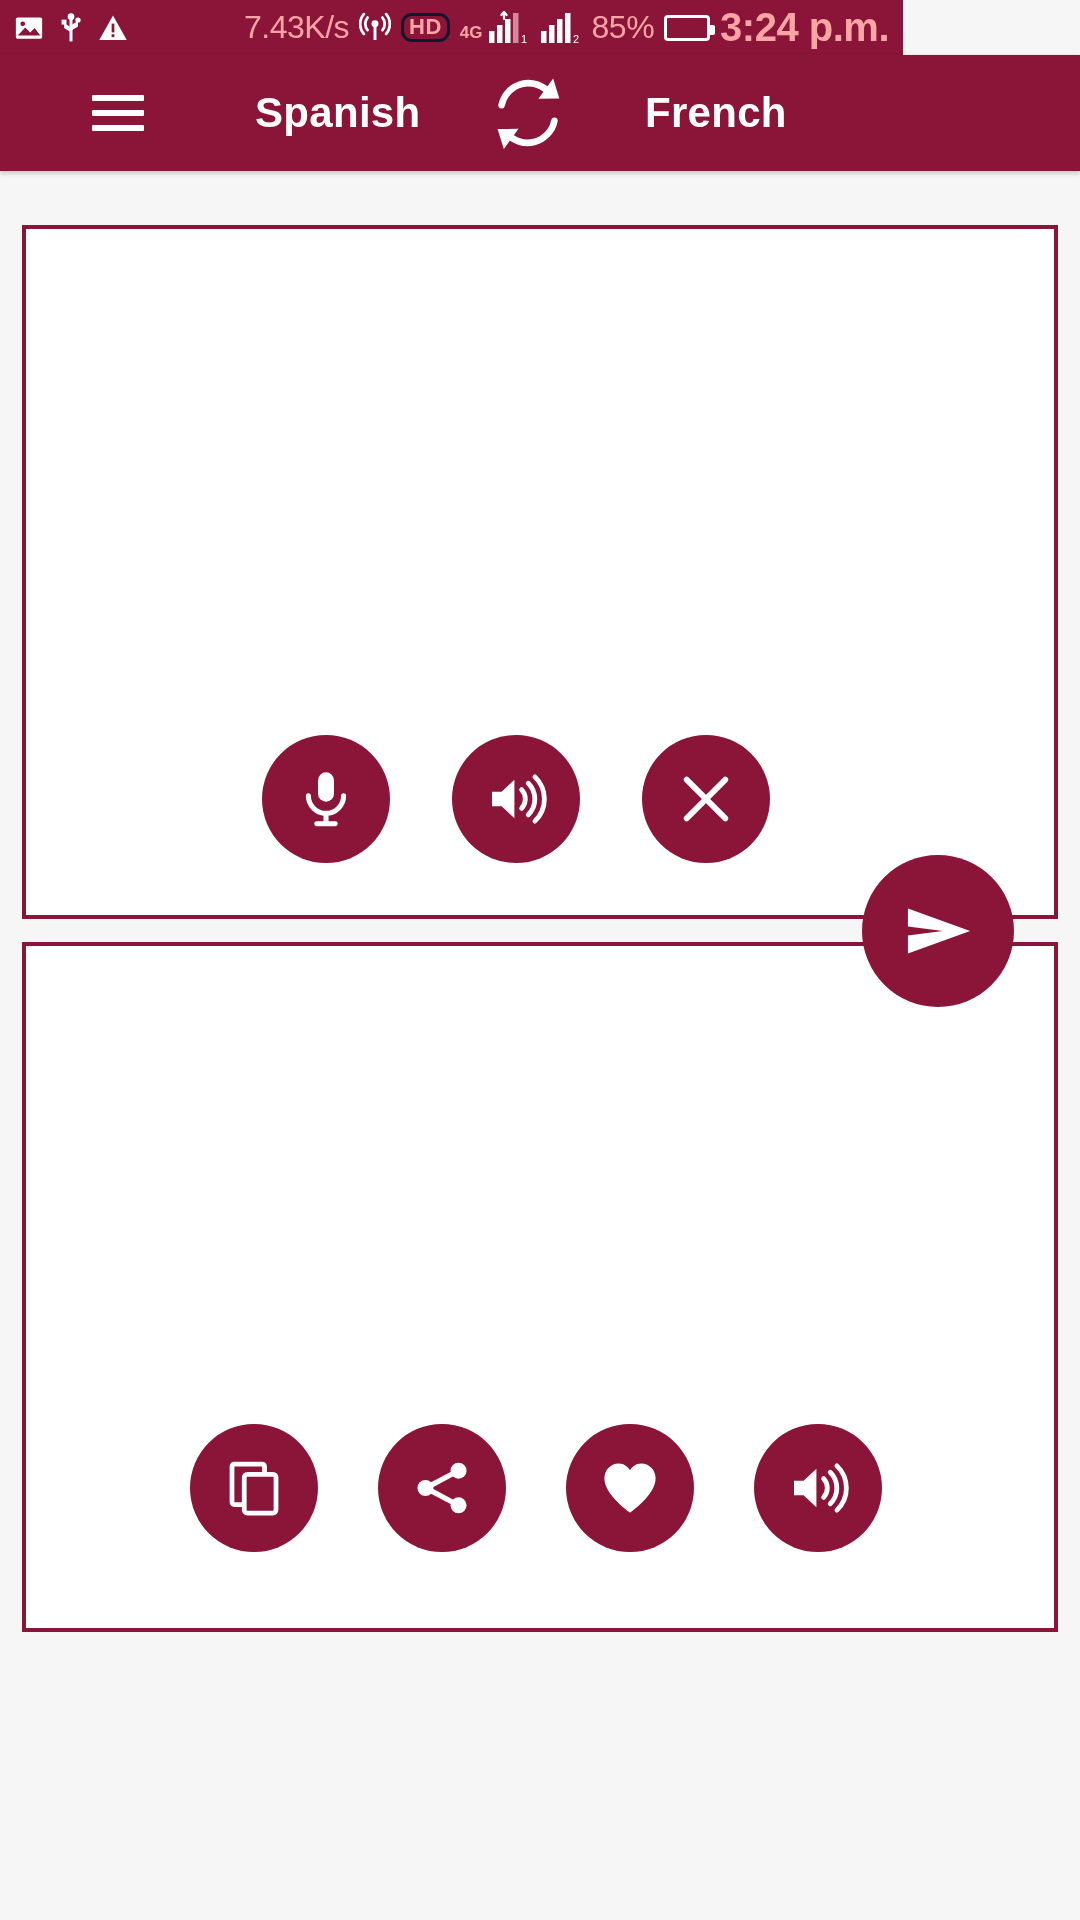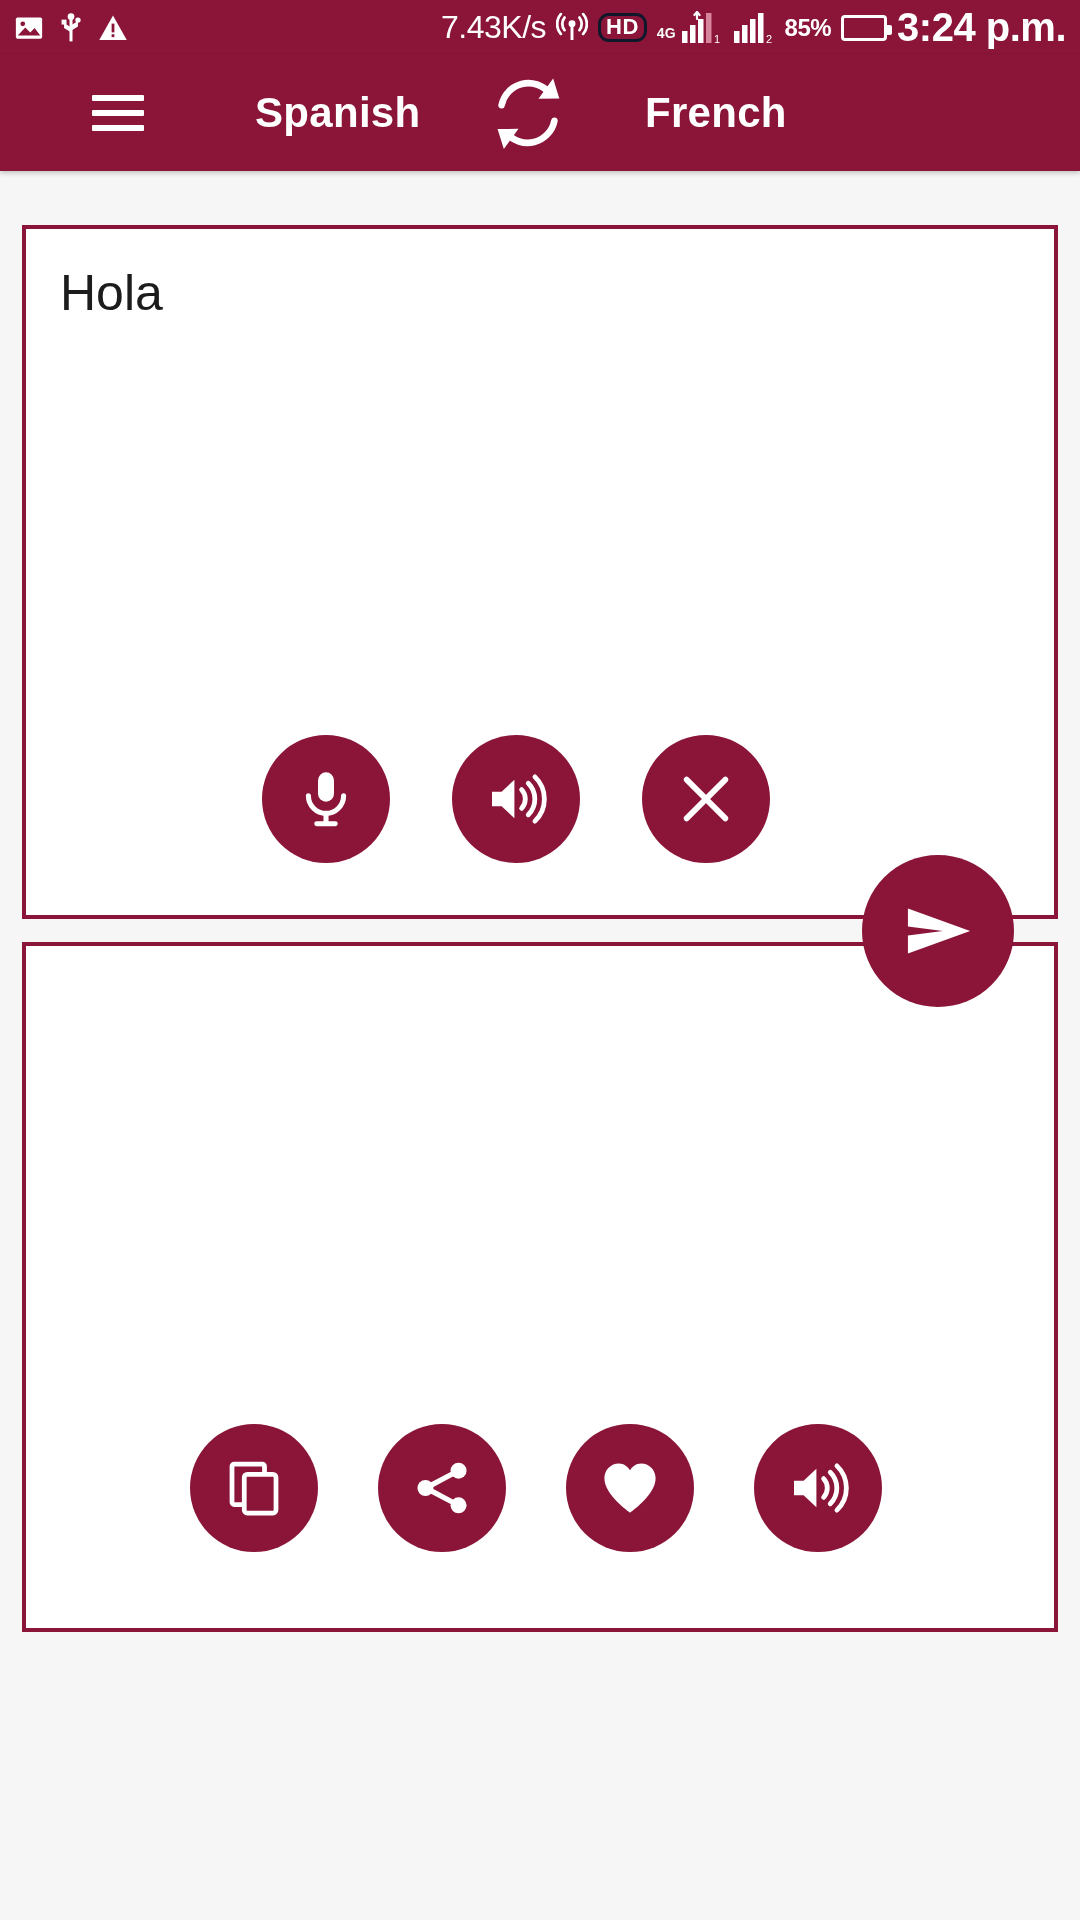--- a/index.html
+++ b/index.html
@@ -16,26 +16,27 @@
     position: relative;
     width: 1080px;
     height: 1920px;
     background: #f6f6f6;
   }
 
   
   .status-bar {
     position: absolute;
     top: 0; left: 0;
-    width: 1080px;
+    width: 903px;
     height: 55px;
     background: #8a1538;
     display: flex;
+    align-items: center;
     padding: 0 14px;
-    color: #ffffff;
+    color: #fca5a5;
   }
   .status-left {
     display: flex;
     align-items: center;
     gap: 14px;
   }
   .status-right {
     margin-left: auto;
     display: flex;
     align-items: center;
@@ -51,29 +52,29 @@
   .hd-label {
     font-size: 22px;
     font-weight: 700;
     border: 3px solid #0f172a;
     border-radius: 11px;
     padding: 0px 5px 1px 5px;
     line-height: 22px;
     letter-spacing: 0.5px;
   }
   .gen-label {
-    font-size: 14px;
+    font-size: 17px;
     font-weight: 700;
     margin-right: -7px;
     align-self: flex-start;
-    margin-top: 25px;
+    margin-top: 18px;
   }
   .battery-pct {
-    font-size: 24px;
-    font-weight: 700;
+    font-size: 32px;
+    font-weight: 400;
     letter-spacing: -0.5px;
   }
   .battery-shell {
     width: 46px; height: 26px;
     border: 3px solid #ffffff;
     border-radius: 4px;
     position: relative;
     padding: 2px;
   }
   .battery-shell::after {
@@ -326,21 +327,20 @@
         <path d="M35.5 26 A14 14 0 0 1 11 32.2" stroke="#fff" stroke-width="3.4" fill="none" stroke-linecap="round"></path>
         <path d="M33.2 5 L39.6 13.6 L26.8 13.6 Z" fill="#fff" transform="rotate(126 33.2 11)"></path>
         <path d="M10.8 38.8 L17.2 30.2 L4.4 30.2 Z" fill="#fff" transform="rotate(126 10.8 33.4)"></path>
       </svg>
     </div>
 
     <div class="lang-label lang-target">French</div>
   </div>
 
   <div class="card" id="card-source">
-    <div class="card-text">Hola</div>
 
     <div class="action-row" id="source-actions">
 
       <div class="circle-btn">
         <span>
           <svg width="64" height="64" viewBox="0 0 24 24">
             <rect x="9" y="2" width="6" height="11" rx="3" fill="#fff"></rect>
             <path d="M5.4 10.8 A6.6 6.6 0 0 0 18.6 10.8" stroke="#fff" stroke-width="1.9" fill="none" stroke-linecap="round"></path>
             <rect x="11.05" y="16.6" width="1.9" height="4.1" fill="#fff"></rect>
             <rect x="7.6" y="20.3" width="8.8" height="1.9" rx="0.9" fill="#fff"></rect>

